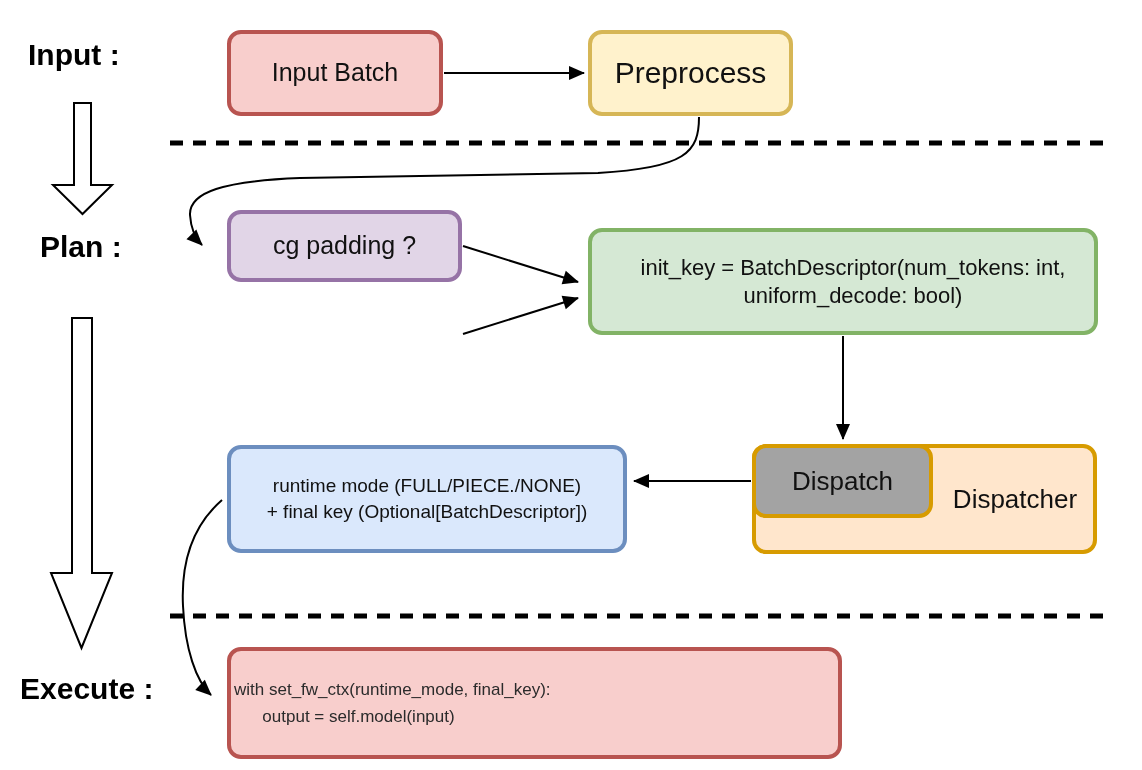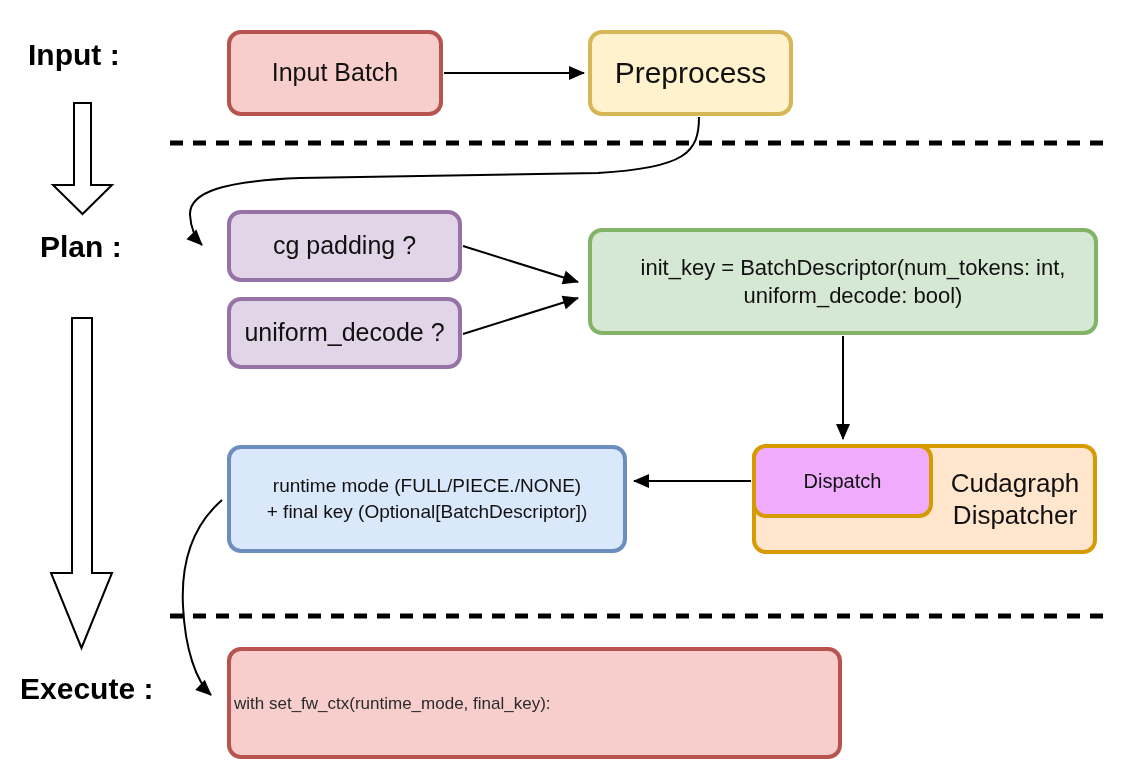--- a/index.html
+++ b/index.html
@@ -25,21 +25,21 @@
     text-align:center;color:#111;line-height:1.25;
   }
   .node span{display:block;}
   
   .n-input-batch{left:227px;top:30px;width:216px;height:86px;background:#f8cecc;border-color:#b85450;font-size:25px;}
   .n-preprocess {left:588px;top:30px;width:205px;height:86px;background:#fff2cc;border-color:#d6b656;font-size:30px;}
   .n-cg-padding {left:227px;top:210px;width:235px;height:72px;background:#e1d5e7;border-color:#9673a6;font-size:25px;}
   .n-uniform    {left:227px;top:297px;width:235px;height:72px;background:#e1d5e7;border-color:#9673a6;font-size:25px;}
   .n-init-key   {left:588px;top:228px;width:510px;height:107px;background:#d5e8d4;border-color:#82b366;font-size:22px;line-height:28px;padding-left:20px;}
   .n-cuda-outer {left:752px;top:444px;width:345px;height:110px;background:#ffe6cc;border-color:#d79b00;font-size:26px;line-height:32px;padding-left:181px;}
-  .n-dispatch   {left:752px;top:444px;width:181px;height:74px;background:#f0abfc;border-color:#d79b00;font-size:20px;}
+  .n-dispatch   {left:752px;top:444px;width:181px;height:74px;background:#a3a3a3;border-color:#d79b00;font-size:26px;}
   .n-runtime    {left:227px;top:445px;width:400px;height:108px;background:#dae8fc;border-color:#6c8ebf;font-size:19px;line-height:26px;}
   .n-exec-code  {left:227px;top:647px;width:615px;height:112px;background:#f8cecc;border-color:#b85450;
                  font-family:Liberation Sans, sans-serif;font-size:17px;line-height:27px;
                  align-items:flex-start;text-align:left;padding-left:3px;white-space:pre;color:#2b2b2b;}
 </style>
 </head>
 <body>
 
 <div class="canvas">
 
@@ -74,40 +74,37 @@
   </div>
 
   <div class="node n-preprocess">
     <span>Preprocess</span>
   </div>
 
   <div class="node n-cg-padding">
     <span>cg padding ?</span>
   </div>
 
-  <div class="node n-uniform">
-    <span>uniform_decode ?</span>
-  </div>
 
   <div class="node n-init-key">
     <span>init_key = BatchDescriptor(num_tokens: int,</span>
     <span>uniform_decode: bool)</span>
   </div>
 
   <div class="node n-cuda-outer">
-    <span>Cudagraph</span>
     <span>Dispatcher</span>
   </div>
 
   <div class="node n-dispatch">
     <span>Dispatch</span>
   </div>
 
   <div class="node n-runtime">
     <span>runtime mode (FULL/PIECE./NONE)</span>
     <span>+ final key (Optional[BatchDescriptor])</span>
   </div>
 
   <div class="node n-exec-code">
     <span>with set_fw_ctx(runtime_mode, final_key):</span>
+    <span>      output = self.model(input)</span>
   </div>
 
 </div>
 
 </body></html>

